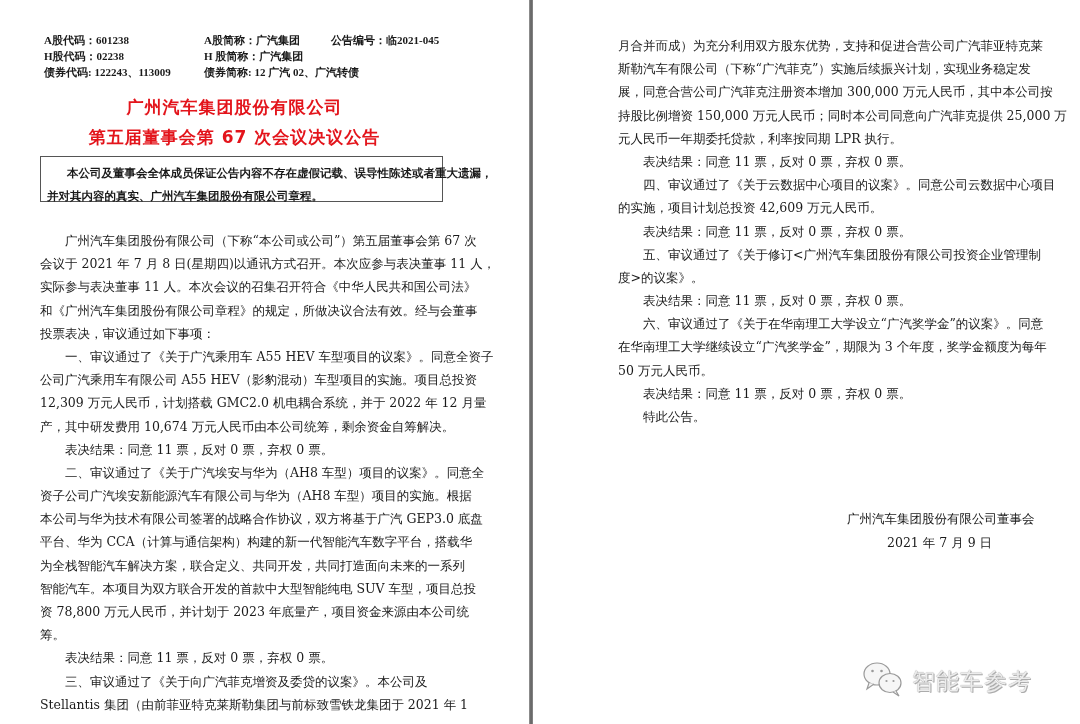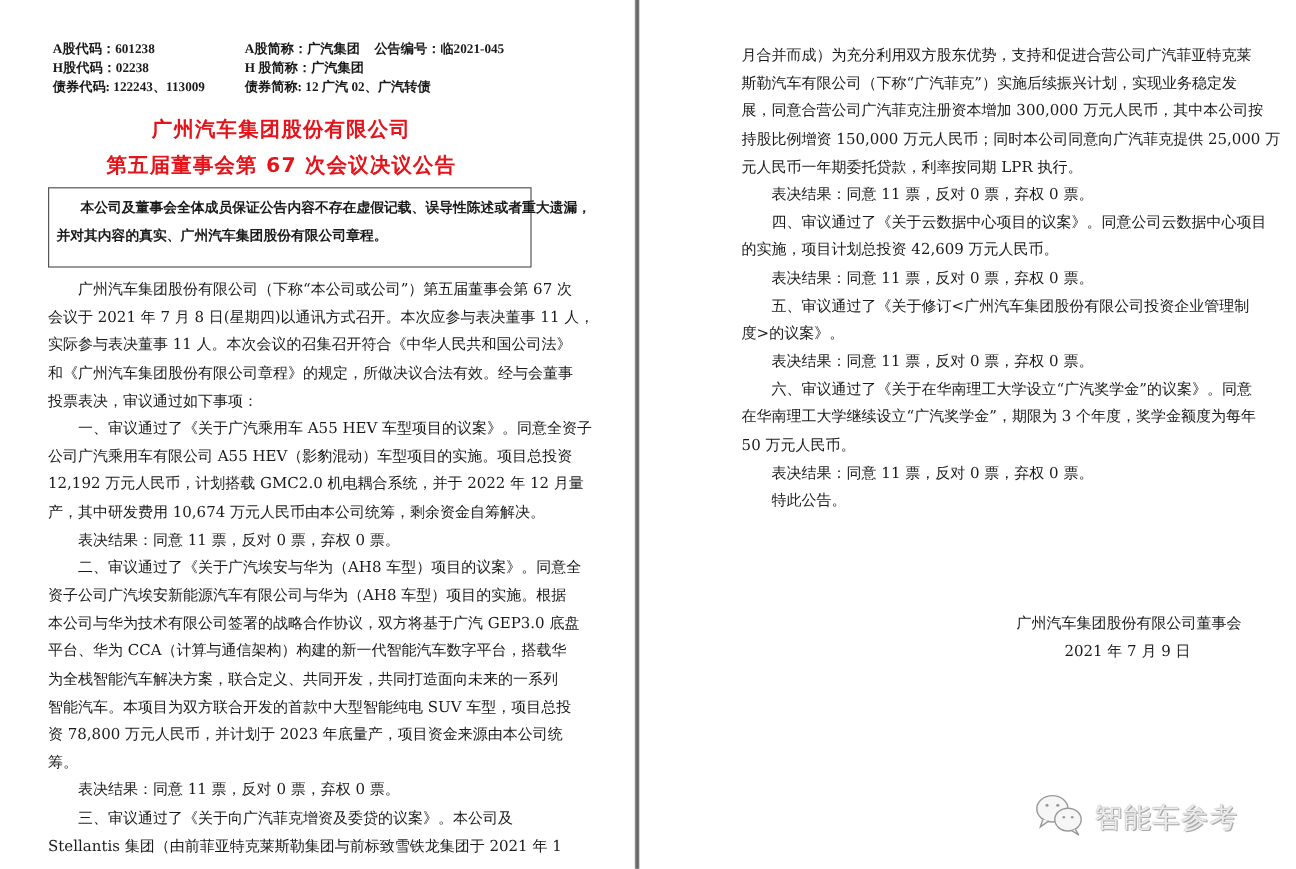--- a/index.html
+++ b/index.html
@@ -7,38 +7,38 @@
          font-family:"DejaVu Serif","Liberation Serif",serif; color:#1a1a1a; }
   .page { position:absolute; top:0; height:724px; background:#fff; }
   #left-page { left:0; width:529px; }
   #right-page { left:533px; width:519px; }
   .divider { position:absolute; left:529px; top:0; width:4px; height:724px;
              background:linear-gradient(to right,#9a9a9a,#5e5e5e,#8c8c8c); }
   .hdr { position:absolute; font-size:11px; font-weight:bold; white-space:nowrap;
          font-family:"Liberation Serif",serif; }
   .title { position:absolute; left:0; width:529px; text-align:center; color:#e3141b;
            font-weight:bold; font-size:17px; font-family:"DejaVu Sans",sans-serif; letter-spacing:1px; }
-  .notice-box { position:absolute; left:40px; top:156px; width:403px; height:67px;
+  .notice-box { position:absolute; left:40px; top:156px; width:403px; height:46px;
                 border:1px solid #555; box-sizing:border-box; font-weight:bold; font-size:11.5px;
                 font-family:"DejaVu Sans",sans-serif; }
   .notice-box p { margin:0; position:absolute; left:6px; white-space:nowrap; }
   .para { position:absolute; font-size:12.5px; line-height:23.2px; white-space:nowrap; }
   .line { display:block; height:23.2px; }
   .sig { position:absolute; font-size:12.5px; white-space:nowrap; }
   .watermark { position:absolute; left:862px; top:660px; display:flex; align-items:center; gap:6px; }
   .wm-text { font-family:"DejaVu Sans",sans-serif; font-size:23px; color:#ececec;
              text-shadow: 0 0 1px #8a8a8a, 1px 1px 0 #b0b0b0; letter-spacing:1px; }
 </style>
 </head>
 <body>
 
 <div id="left-page" class="page">
   <div class="hdr" style="left:44px;top:33px;">A股代码：601238</div>
   <div class="hdr" style="left:204px;top:33px;">A股简称：广汽集团</div>
-  <div class="hdr" style="left:312px;top:33px;">公告编号：临2021-045</div>
+  <div class="hdr" style="left:331px;top:33px;">公告编号：临2021-045</div>
   <div class="hdr" style="left:44px;top:49px;">H股代码：02238</div>
   <div class="hdr" style="left:204px;top:49px;">H 股简称：广汽集团</div>
   <div class="hdr" style="left:44px;top:65px;">债券代码: 122243、113009</div>
   <div class="hdr" style="left:204px;top:65px;">债券简称: 12 广汽 02、广汽转债</div>
 
   <div class="title" style="top:96px;left:-30px;">广州汽车集团股份有限公司</div>
   <div class="title" style="top:126px;left:-30px;">第五届董事会第 67 次会议决议公告</div>
 
   <div class="notice-box">
     <p style="top:9px;left:26px;">本公司及董事会全体成员保证公告内容不存在虚假记载、误导性陈述或者重大遗漏，</p>
@@ -46,21 +46,21 @@
   </div>
 
   <div class="para" style="left:40px;top:229px;">
     <span class="line">　　广州汽车集团股份有限公司（下称“本公司或公司”）第五届董事会第 67 次</span>
     <span class="line">会议于 2021 年 7 月 8 日(星期四)以通讯方式召开。本次应参与表决董事 11 人，</span>
     <span class="line">实际参与表决董事 11 人。本次会议的召集召开符合《中华人民共和国公司法》</span>
     <span class="line">和《广州汽车集团股份有限公司章程》的规定，所做决议合法有效。经与会董事</span>
     <span class="line">投票表决，审议通过如下事项：</span>
     <span class="line">　　一、审议通过了《关于广汽乘用车 A55 HEV 车型项目的议案》。同意全资子</span>
     <span class="line">公司广汽乘用车有限公司 A55 HEV（影豹混动）车型项目的实施。项目总投资</span>
-    <span class="line">12,192 万元人民币，计划搭载 GMC2.0 机电耦合系统，并于 2022 年 12 月量</span>
+    <span class="line">12,309 万元人民币，计划搭载 GMC2.0 机电耦合系统，并于 2022 年 12 月量</span>
     <span class="line">产，其中研发费用 10,674 万元人民币由本公司统筹，剩余资金自筹解决。</span>
     <span class="line">　　表决结果：同意 11 票，反对 0 票，弃权 0 票。</span>
     <span class="line">　　二、审议通过了《关于广汽埃安与华为（AH8 车型）项目的议案》。同意全</span>
     <span class="line">资子公司广汽埃安新能源汽车有限公司与华为（AH8 车型）项目的实施。根据</span>
     <span class="line">本公司与华为技术有限公司签署的战略合作协议，双方将基于广汽 GEP3.0 底盘</span>
     <span class="line">平台、华为 CCA（计算与通信架构）构建的新一代智能汽车数字平台，搭载华</span>
     <span class="line">为全栈智能汽车解决方案，联合定义、共同开发，共同打造面向未来的一系列</span>
     <span class="line">智能汽车。本项目为双方联合开发的首款中大型智能纯电 SUV 车型，项目总投</span>
     <span class="line">资 78,800 万元人民币，并计划于 2023 年底量产，项目资金来源由本公司统</span>
     <span class="line">筹。</span>

